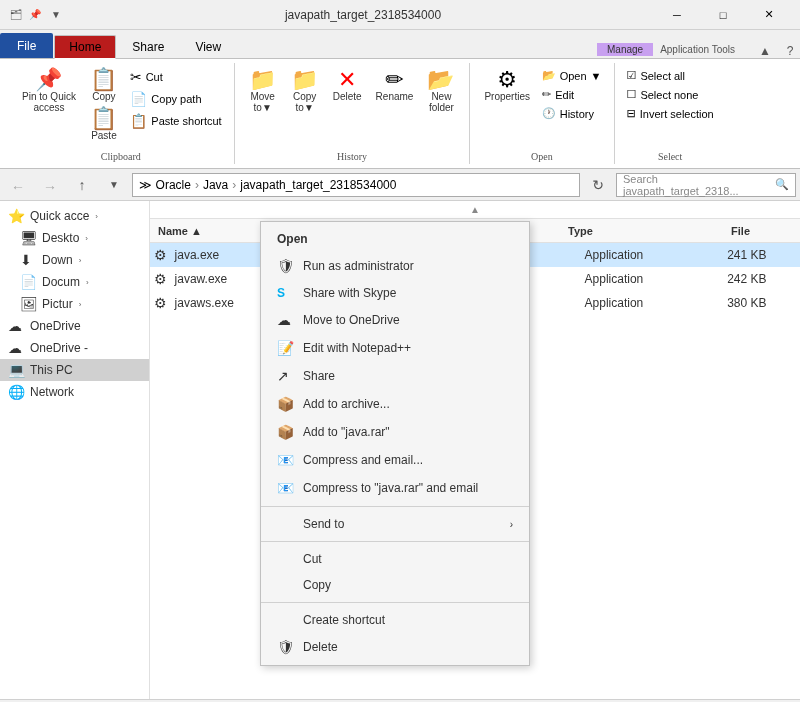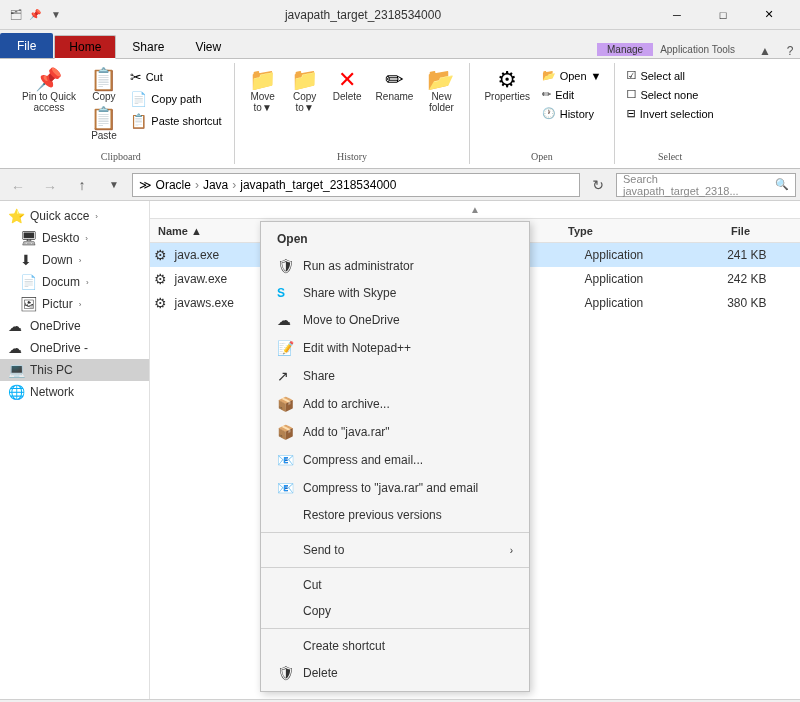--- a/index.html
+++ b/index.html
@@ -398,24 +398,20 @@
         <span>Add to "java.rar"</span>
       </div>
       <div class="ctx-item">
         <span class="ctx-item-icon">📧</span>
         <span>Compress and email...</span>
       </div>
       <div class="ctx-item">
         <span class="ctx-item-icon">📧</span>
         <span>Compress to "java.rar" and email</span>
       </div>
-      <div class="ctx-item">
-        <span class="ctx-item-icon"></span>
-        <span>Restore previous versions</span>
-      </div>
       <div class="ctx-separator"></div>
       <div class="ctx-item">
         <span class="ctx-item-icon"></span>
         <span>Send to</span>
         <span class="ctx-arrow">›</span>
       </div>
       <div class="ctx-separator"></div>
       <div class="ctx-item">
         <span class="ctx-item-icon"></span>
         <span>Cut</span>

